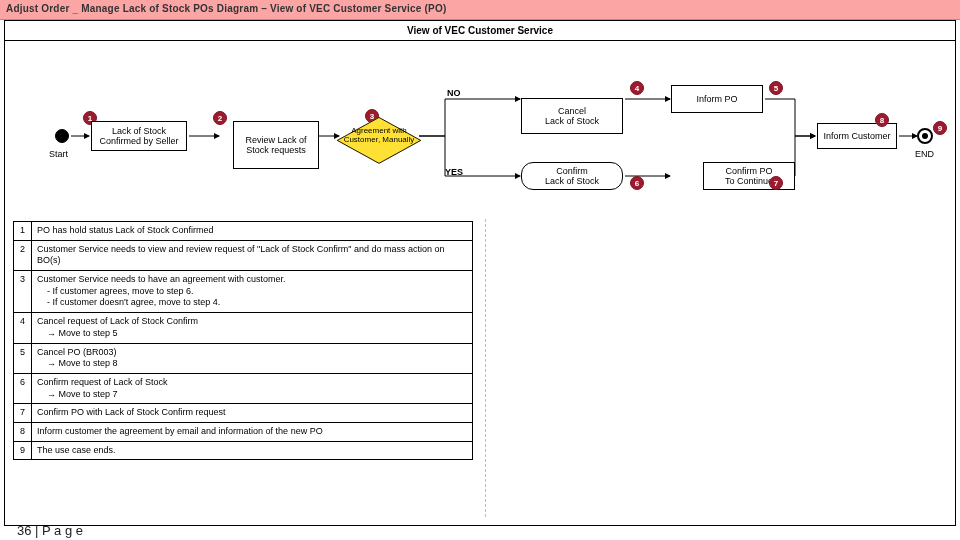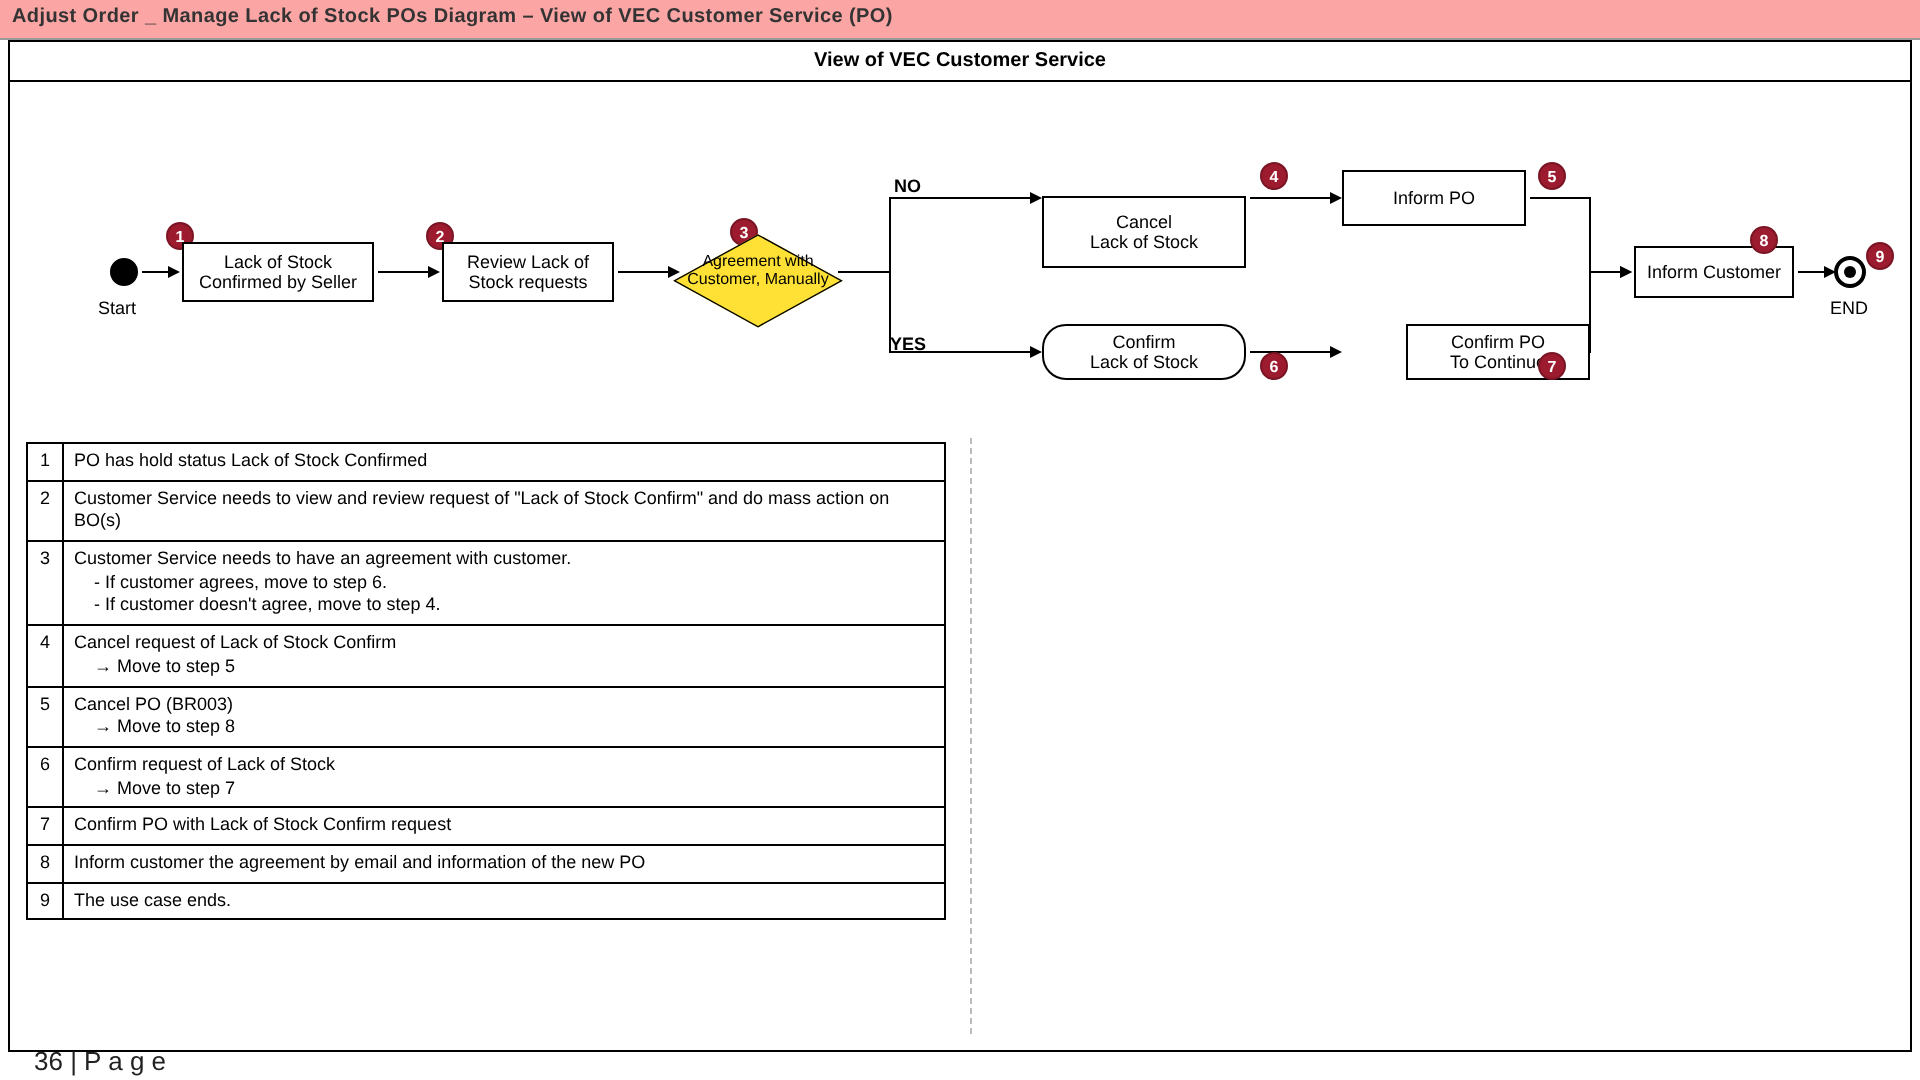--- a/index.html
+++ b/index.html
@@ -70,21 +70,21 @@
       </svg>
 
       <div class="start-evt" style="left:50px; top:88px;"></div>
       <div class="start-lbl" style="left:44px; top:108px;">Start</div>
 
       <div class="badge" style="left:78px; top:70px;">1</div>
       <div class="node" style="left:86px; top:80px; width:96px; height:30px; white-space:pre-line;">Lack of Stock
 Confirmed by Seller</div>
 
       <div class="badge" style="left:208px; top:70px;">2</div>
-      <div class="node" style="left:216px; top:80px; width:86px; height:30px; white-space:pre-line;">Review Lack of
+      <div class="node" style="left:228px; top:80px; width:86px; height:48px; white-space:pre-line;">Review Lack of
 Stock requests</div>
 
       <div class="badge" style="left:360px; top:68px;">3</div>
       <div class="diamond" style="left:334px; top:73px;">
         <div class="diamond-shape"></div>
         <div class="diamond-text" style="white-space:pre-line;">Agreement with
 Customer, Manually</div>
       </div>
 
       <div class="branch-lbl" style="left:442px; top:47px;">NO</div>

